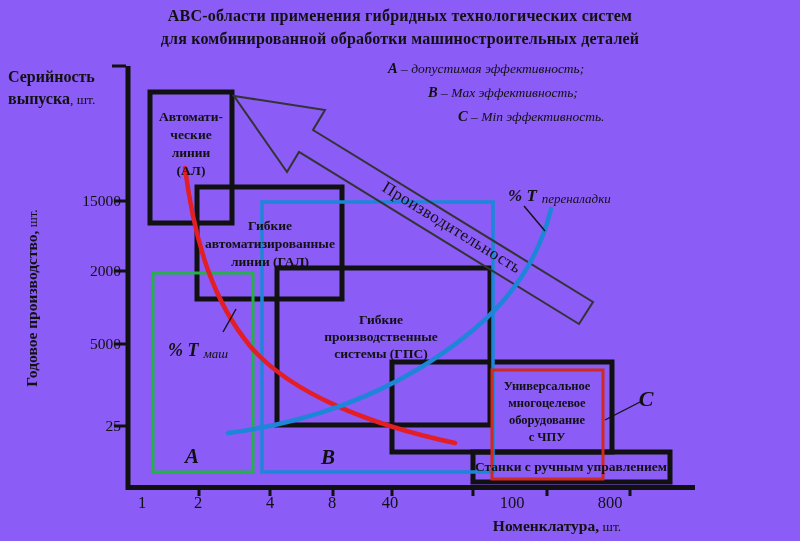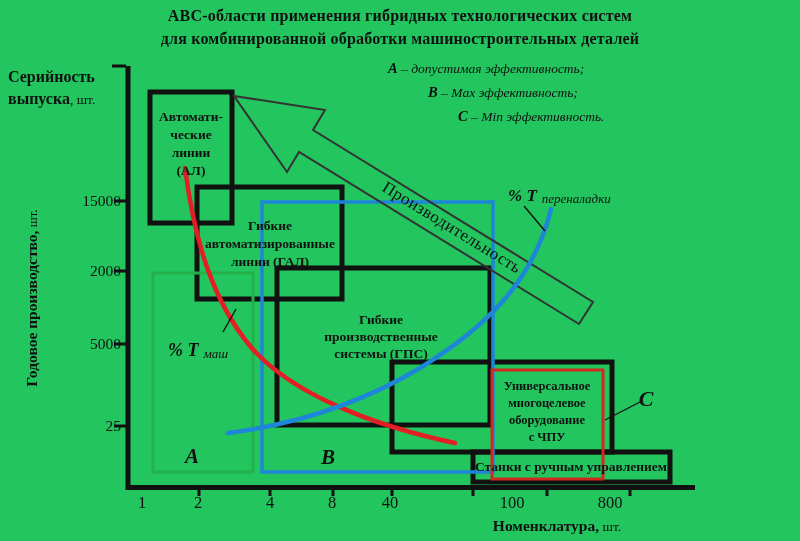--- a/index.html
+++ b/index.html
@@ -1,16 +1,16 @@
 <!DOCTYPE html>
 <html><head>
 <meta charset="utf-8">
 <style>
   html,body{margin:0;padding:0;background:#fff;}
-  .stage{position:relative;width:800px;height:541px;background:#22c55e;overflow:hidden;}
+  .stage{position:relative;width:800px;height:541px;background:#8b5cf6;overflow:hidden;}
   svg text{font-family:"Liberation Serif","DejaVu Serif",serif;fill:#111;}
   .title{font-size:16px;font-weight:bold;text-anchor:middle;letter-spacing:.2px;}
   .leg-letter{font-size:14.5px;font-weight:bold;font-style:italic;}
   .leg-rest{font-size:13.5px;font-style:italic;}
   .yh{font-size:16px;font-weight:bold;}
   .unit{font-size:13.5px;font-weight:normal;}
   .yrot-b{font-size:15.5px;font-weight:bold;}
   .unit2{font-size:13px;font-weight:normal;}
   .ytick{font-size:15.5px;text-anchor:end;}
   .xtick{font-size:16.5px;text-anchor:middle;}

